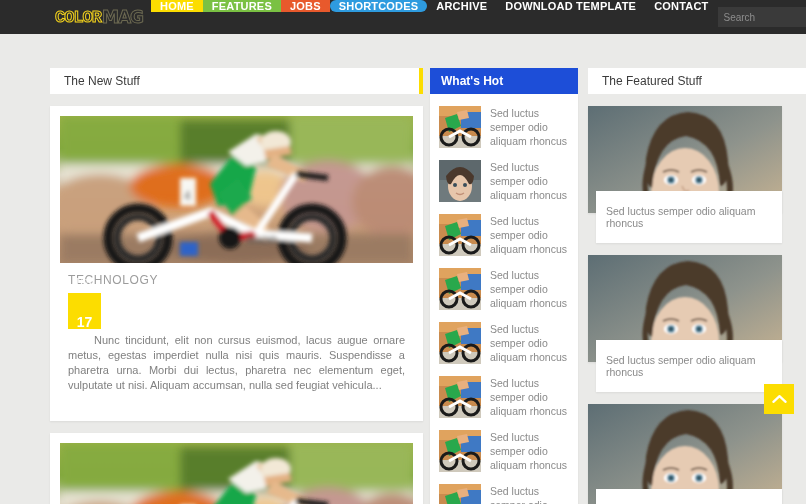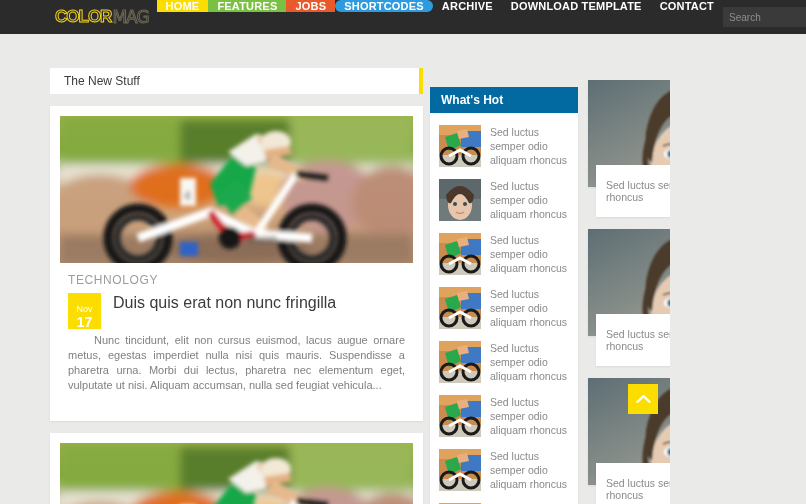--- a/index.html
+++ b/index.html
@@ -27,32 +27,32 @@
   }
   .nav-left-pad { width: 55px; flex: 0 0 55px; }
   .logo {
     display: flex;
     align-items: center;
     padding: 0 8px 0 0;
     flex: 0 0 auto;
     letter-spacing: 0px;
   }
   .logo-colour {
-    font-family: Liberation Sans, sans-serif;
+    font-family: Liberation Mono, monospace;
     font-size: 17px;
     font-weight: bold;
     color: transparent;
     -webkit-text-stroke: 1px #f5d41c;
     text-shadow: 0 0 0 rgba(0,0,0,0);
     letter-spacing: -1px;
   }
   .logo-mag {
     font-family: "DejaVu Sans", sans-serif;
     font-size: 17px;
-    font-weight: normal;
+    font-weight: bold;
     color: transparent;
     -webkit-text-stroke: 1px #6d6a52;
     letter-spacing: -1px;
     margin-left: 1px;
     text-align: center;
   }
   .nav-items {
     display: flex;
     align-items: flex-start;
     flex: 1 1 auto;
@@ -91,21 +91,21 @@
     font-size: 10px;
     font-family: "Liberation Sans", sans-serif;
     padding: 0 6px;
     box-sizing: border-box;
   }
   .search-input::placeholder { color: #8d8d8d; }
 
   
   .page {
     position: relative;
-    width: 670px;
+    width: 806px;
     height: 470px;
     background: #eaeae8;
     overflow: hidden;
   }
   .content {
     position: absolute;
     left: 50px;
     top: 34px;
     width: 756px;
     display: flex;
@@ -123,26 +123,25 @@
     height: 26px;
     display: flex;
     align-items: center;
     padding-left: 14px;
     font-size: 12px;
     color: #3b3b3b;
     border-right: 4px solid #fcdd00;
     box-sizing: border-box;
   }
   .sec-head.yellow {
-    background: #0369a1;
+    background: #1d4ed8;
     color: #ffffff;
     font-weight: bold;
     border-right: none;
     padding-left: 11px;
-    margin-top: 19px;
   }
   .sec-head.plain-right { border-right: none; }
 
   
   .article {
     background: #ffffff;
     margin-top: 12px;
     padding: 10px 10px 0 10px;
     box-sizing: border-box;
     box-shadow: 0 1px 2px rgba(0,0,0,0.07);
@@ -178,21 +177,21 @@
     color: #ffffff;
     flex: 0 0 33px;
     display: flex;
     flex-direction: column;
     align-items: center;
     justify-content: flex-end;
     margin-right: 12px;
     margin-top: 2px;
   }
   .date-mon { font-size: 9px; line-height: 11px; }
-  .date-day { font-size: 14px; font-weight: bold; line-height: 14px; }
+  .date-day { font-size: 14px; font-weight: bold; line-height: 14px; margin-top: 28px; }
   .art-title {
     font-size: 16px;
     color: #3b3b3b;
     font-weight: normal;
     line-height: 20px;
     margin: 0;
     padding-top: 2px;
   }
   .art-excerpt {
     font-size: 11px;
@@ -371,21 +370,20 @@
           </svg>
         </div>
 
         <div class="article-body">
           <div class="cat-label">TECHNOLOGY</div>
           <div class="meta-row">
             <div class="date-badge">
               <span class="date-mon">Nov</span>
               <span class="date-day">17</span>
             </div>
-            <h2 class="art-title">Duis quis erat non nunc fringilla</h2>
           </div>
           <p class="art-excerpt"><span class="indent"></span><span>Nunc tincidunt, elit non cursus euismod, lacus augue ornare metus, egestas imperdiet nulla nisi quis mauris. Suspendisse a pharetra urna. Morbi dui lectus, pharetra nec elementum eget, vulputate ut nisi. Aliquam accumsan, nulla sed feugiat vehicula...</span></p>
         </div>
       </div>
 
       <div class="article">
         <div class="article-img">
           <svg width="353" height="147" viewBox="0 0 353 147">
             <rect width="353" height="147" fill="url(#bgA)"></rect>
             <g filter="url(#blurA)" opacity="0.95">
@@ -568,20 +566,23 @@
               <path d="M10 31 L21 25 L32 31" stroke="#ffffff" stroke-width="3" fill="none"></path>
             </svg>
           </span>
           <span class="hot-text">Sed luctus semper odio aliquam rhoncus</span>
         </div>
 
       </div>
     </div>
 
     <div class="col-feat">
+      <div class="sec-head plain-right">
+        <span>The Featured Stuff</span>
+      </div>
 
       <div class="feat-item">
         <span class="feat-img">
           <svg width="194" height="107" viewBox="0 0 194 107">
             <defs>
               <linearGradient id="fbg" x1="0" y1="0" x2="1" y2="1">
                 <stop offset="0%" stop-color="#5d6e74"></stop>
                 <stop offset="55%" stop-color="#8e938c"></stop>
                 <stop offset="100%" stop-color="#c7b392"></stop>
               </linearGradient>

